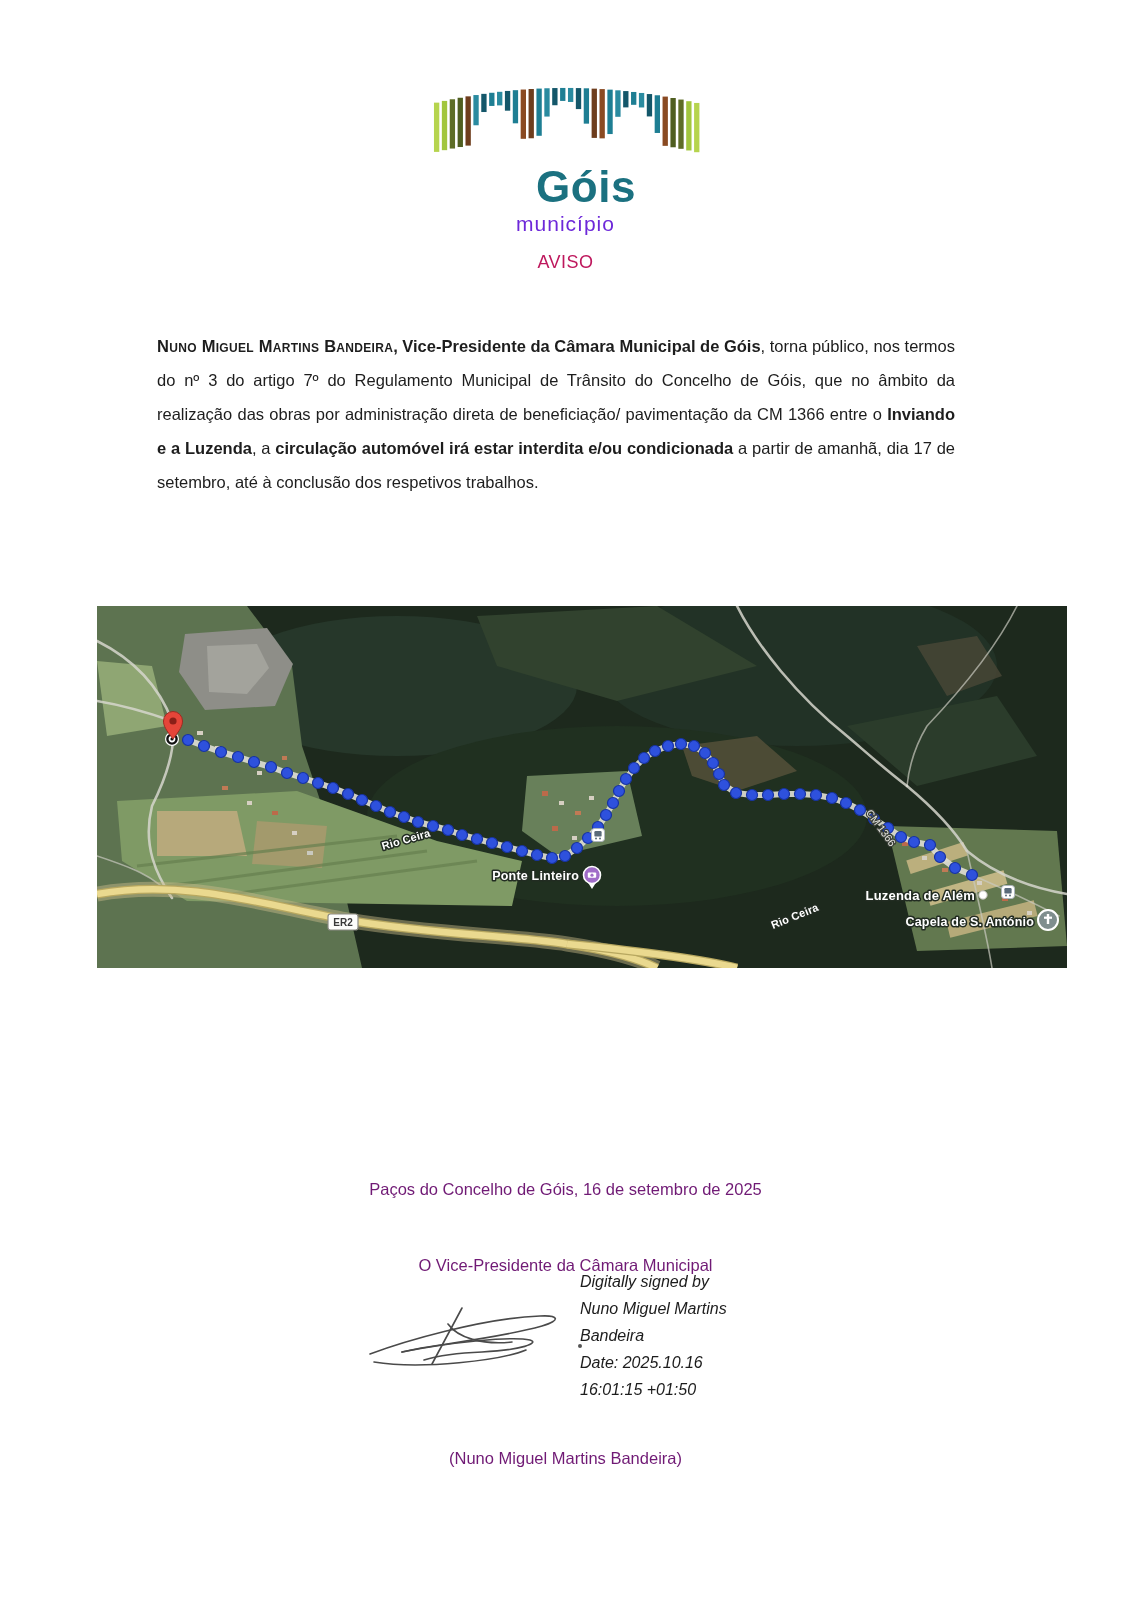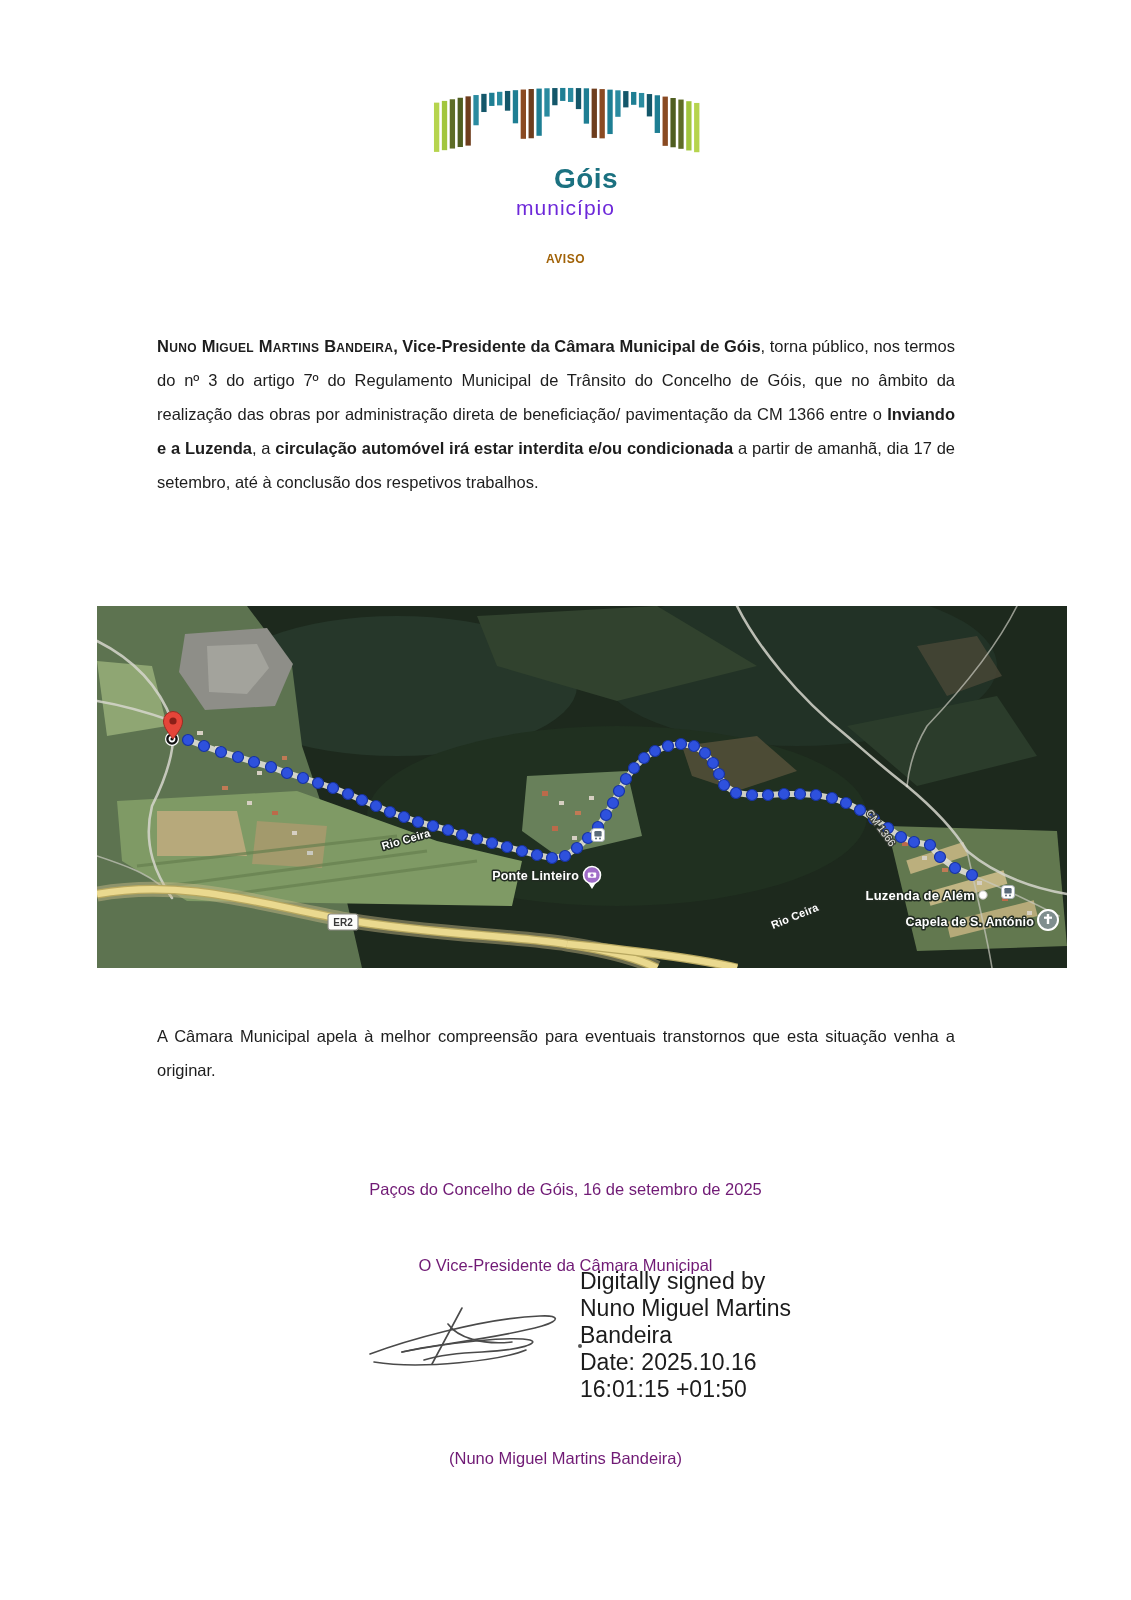--- a/index.html
+++ b/index.html
@@ -4,25 +4,25 @@
 <style>
   html,body{margin:0;padding:0;background:#888;}
   .page{
     position:relative; width:1131px; height:1600px; background:#ffffff;
     margin:0 auto; overflow:hidden;
     font-family:"Liberation Sans", sans-serif; color:#1d1d1d;
   }
   
   .logo{position:absolute; top:70px; left:0; right:0; text-align:center;}
   .logo .bridge{display:block; margin:0 auto;}
-  .logo-title{font-size:28px; font-weight:700; color:#1b7180; line-height:1; margin-top:0px; letter-spacing:0.5px;padding-left:41px;}
+  .logo-title{font-size:44px; font-weight:700; color:#1b7180; line-height:1; margin-top:0px; letter-spacing:0.5px;padding-left:41px;}
   .logo-subtitle{font-size:21px; color:#6d28d9; margin-top:3px; letter-spacing:1px;}
   
   .notice-title{position:absolute; top:252px; left:0; right:0; text-align:center;
-    font-size:12px; font-weight:700; letter-spacing:0.5px; color:#a16207;}
+    font-size:18px; font-weight:400; letter-spacing:0.5px; color:#be185d;}
   .para{position:absolute; left:157px; width:798px; font-size:16.5px; line-height:34px;
     text-align:justify; color:#1d1d1d;}
   .para1{top:312px;}
   .para2{top:1002px;}
   .seg-normal{font-weight:400;}
   .seg-bold{font-weight:700;}
   .seg-bold-caps{font-weight:700; font-variant:small-caps; letter-spacing:0.3px;}
   .centered-line{position:absolute; left:0; right:0; text-align:center; font-size:16.5px; color:#701a75;}
   .dateline{top:1180px;}
   .signer-role{top:1256px;}
@@ -34,21 +34,21 @@
     paint-order:stroke; stroke:#222c22; stroke-width:3px; stroke-linejoin:round; letter-spacing:0.2px;}
   .road-label{font-family:"Liberation Sans",sans-serif; fill:#e6e6e0; font-weight:400;
     paint-order:stroke; stroke:#3a3f38; stroke-width:2.4px;}
   .route-road{fill:none; stroke:#dcdcd2; stroke-width:6; stroke-linejoin:round; stroke-linecap:round; opacity:0.92;}
   .grey-road{fill:none; stroke:#d6d6cc; stroke-width:2.6; stroke-linecap:round; opacity:0.85;}
   .grey-road-thin{fill:none; stroke:#c9c9bf; stroke-width:1.6; stroke-linecap:round; opacity:0.7;}
   
   .scribble{position:absolute; left:362px; top:1292px;}
   .sig-dot{position:absolute; left:578px; top:1344px; width:4px; height:4px; background:#555; border-radius:50%;}
   .digital-sig{position:absolute; left:580px; top:1268px; width:250px;
-    font-size:23px; line-height:27px; color:#1c1c1c;}
+    font-size:16px; line-height:27px; color:#1c1c1c;font-style:italic;}
 </style>
 </head>
 <body>
 
 <div class="page">
 
   <div class="logo">
     <svg class="bridge" width="268" height="95" viewBox="0 0 272 96">
       <g id="bridge-group">
           <rect x="2" y="32.91322664359862" width="5.4" height="50" fill="#b6d44e"></rect>
@@ -274,21 +274,20 @@
 
       <text class="map-label" x="286" y="244" font-size="11" transform="rotate(-16 286 244)">Rio Ceira</text>
       <text class="map-label" x="676" y="323" font-size="11" transform="rotate(-22 676 323)">Rio Ceira</text>
       <text class="map-label" x="482" y="274" font-size="12.5" text-anchor="end">Ponte Linteiro</text>
       <text class="road-label" x="781" y="224" font-size="10.5" text-anchor="middle" transform="rotate(54 781 224)">CM 1366</text>
       <text class="map-label" x="878" y="294" font-size="13" text-anchor="end">Luzenda de Além</text>
       <text class="map-label" x="937" y="320" font-size="12.5" text-anchor="end">Capela de S. António</text>
     </svg>
   </div>
 
-  <p class="para para2">A Câmara Municipal apela à melhor compreensão para eventuais transtornos que esta situação venha a originar.</p>
 
   <div class="centered-line dateline">Paços do Concelho de Góis, 16 de setembro de 2025</div>
   <div class="centered-line signer-role">O Vice-Presidente da Câmara Municipal</div>
 
   <svg class="scribble" width="215" height="80" viewBox="0 0 215 80">
     <g fill="none" stroke="#4a4a4a" stroke-width="1.6" stroke-linecap="round">
       <path d="M 8,62 C 40,50 120,26 178,24 C 196,23 200,28 180,34 C 130,48 70,52 40,60"></path>
       <path d="M 40,60 C 90,50 150,44 168,48 C 178,51 160,58 120,60 C 95,61 75,64 62,68"></path>
       <path d="M 100,16 L 70,72"></path>
       <path d="M 86,32 C 96,46 120,53 150,50"></path>

